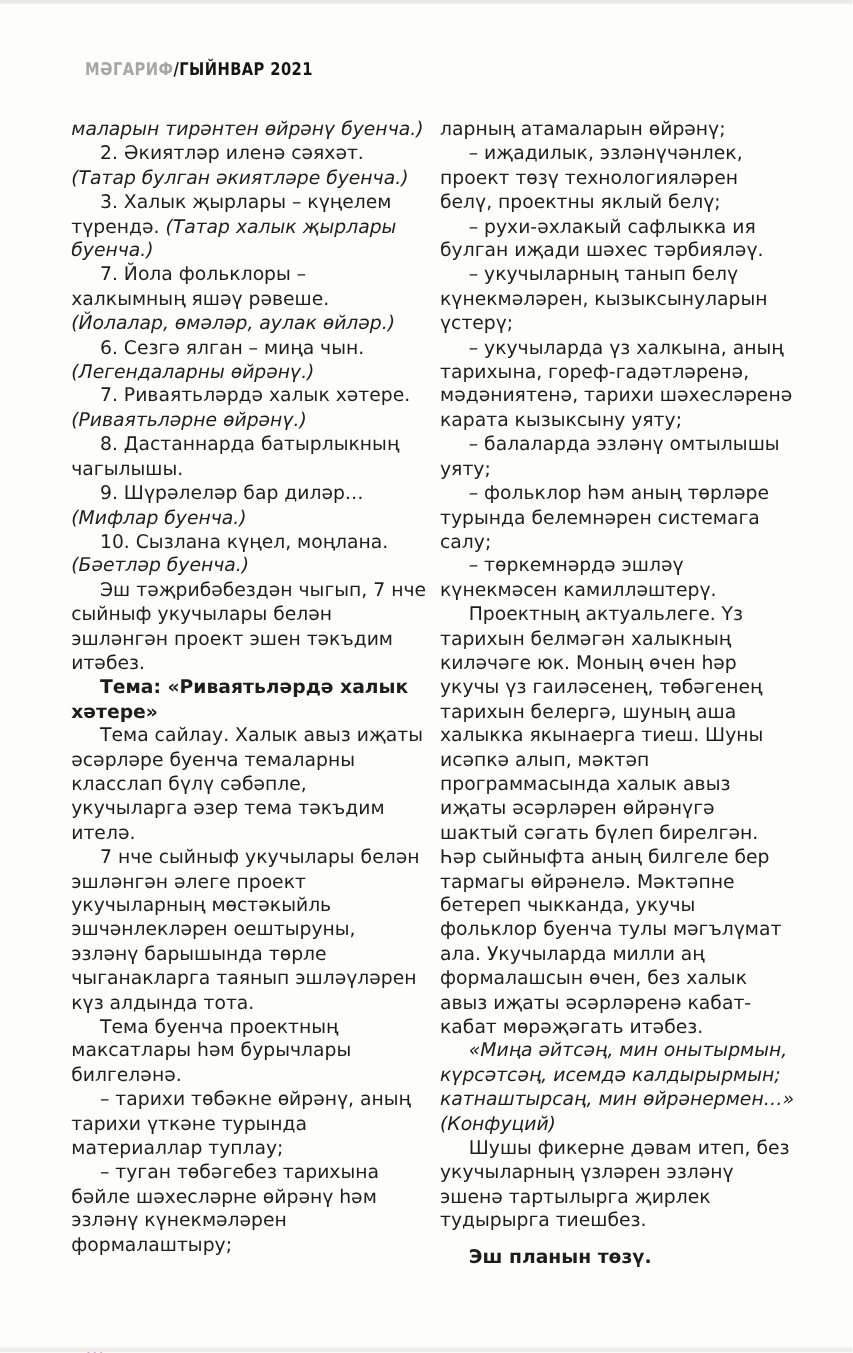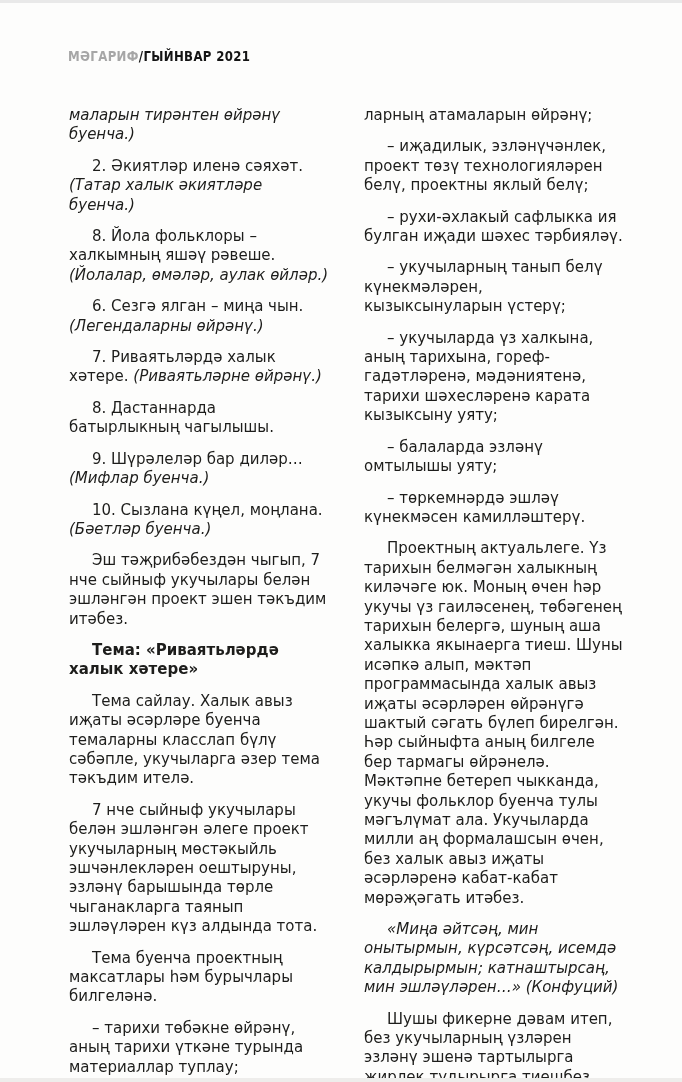--- a/index.html
+++ b/index.html
@@ -29,21 +29,21 @@
   .header .issue { color:#141414; font-weight:700; }
   .columns {
     position:absolute; left:57px; top:94px;
     display:flex; gap:11px; width:580px;
   }
   .col {
     width:284px;
     font-size:15px; line-height:19.4px;
     text-align:left;
   }
-  .col p { margin:12px; text-indent:23px; }
+  .col p { margin:0; text-indent:23px; }
   .col p.noindent { text-indent:0; }
   .col p.gap-before { margin-top:9px; }
   .col span.it { font-style:italic; }
   .col span.bd { font-weight:700; }
   .page-number {
     position:absolute; left:64px; top:1076px;
     font-size:15px; color:#a21caf;
   }
 </style>
 </head>
@@ -51,45 +51,47 @@
 
 <div class="edge-top"></div>
 
 <div class="header">
   <span class="mag">МӘГАРИФ</span><span class="issue">/ГЫЙНВАР 2021</span>
 </div>
 
 <div class="columns">
   <div class="col">
       <p class="noindent"><span class="it">маларын тирәнтен өйрәнү буенча.)</span></p>
-      <p><span>2. Әкиятләр иленә сәяхәт. </span><span class="it">(Татар халык әкиятләре буенча.)</span></p>
-      <p><span>8. Йола фольклоры – халкымның яшәү рәвеше. </span><span class="it">(Йолалар, өмәләр, аулак өйләр.)</span></p>
+      <p><span>2. Әкиятләр иленә сәяхәт. </span><span class="it">(Татар булган әкиятләре буенча.)</span></p>
+      <p><span>3. Халык җырлары – күңелем түрендә. </span><span class="it">(Татар халык җырлары буенча.)</span></p>
+      <p><span>7. Йола фольклоры – халкымның яшәү рәвеше. </span><span class="it">(Йолалар, өмәләр, аулак өйләр.)</span></p>
       <p><span>6. Сезгә ялган – миңа чын. </span><span class="it">(Легендаларны өйрәнү.)</span></p>
       <p><span>7. Риваятьләрдә халык хәтере. </span><span class="it">(Риваятьләрне өйрәнү.)</span></p>
       <p><span>8. Дастаннарда батырлыкның чагылышы.</span></p>
       <p><span>9. Шүрәлеләр бар диләр… </span><span class="it">(Мифлар буенча.)</span></p>
       <p><span>10. Сызлана күңел, моңлана. </span><span class="it">(Бәетләр буенча.)</span></p>
       <p><span>Эш тәҗрибәбездән чыгып, 7 нче сыйныф укучылары белән эшләнгән проект эшен тәкъдим итәбез.</span></p>
       <p><span class="bd">Тема: «Риваятьләрдә халык хәтере»</span></p>
       <p><span>Тема сайлау. Халык авыз иҗаты әсәрләре буенча темаларны класслап бүлү сәбәпле, укучыларга әзер тема тәкъдим ителә.</span></p>
       <p><span>7 нче сыйныф укучылары белән эшләнгән әлеге проект укучыларның мөстәкыйль эшчәнлекләрен оештыруны, эзләнү барышында төрле чыганакларга таянып эшләүләрен күз алдында тота.</span></p>
       <p><span>Тема буенча проектның максатлары һәм бурычлары билгеләнә.</span></p>
       <p><span>– тарихи төбәкне өйрәнү, аның тарихи үткәне турында материаллар туплау;</span></p>
       <p><span>– туган төбәгебез тарихына бәйле шәхесләрне өйрәнү һәм эзләнү күнекмәләрен формалаштыру;</span></p>
     </div>
   <div class="col">
       <p class="noindent"><span>ларның атамаларын өйрәнү;</span></p>
       <p><span>– иҗадилык, эзләнүчәнлек, проект төзү технологияләрен белү, проектны яклый белү;</span></p>
       <p><span>– рухи-әхлакый сафлыкка ия булган иҗади шәхес тәрбияләү.</span></p>
       <p><span>– укучыларның танып белү күнекмәләрен, кызыксынуларын үстерү;</span></p>
       <p><span>– укучыларда үз халкына, аның тарихына, гореф-гадәтләренә, мәдәниятенә, тарихи шәхесләренә карата кызыксыну уяту;</span></p>
       <p><span>– балаларда эзләнү омтылышы уяту;</span></p>
+      <p><span>– фольклор һәм аның төрләре турында белемнәрен системага салу;</span></p>
       <p><span>– төркемнәрдә эшләү күнекмәсен камилләштерү.</span></p>
       <p><span>Проектның актуальлеге. Үз тарихын белмәгән халыкның киләчәге юк. Моның өчен һәр укучы үз гаиләсенең, төбәгенең тарихын белергә, шуның аша халыкка якынаерга тиеш. Шуны исәпкә алып, мәктәп программасында халык авыз иҗаты әсәрләрен өйрәнүгә шактый сәгать бүлеп бирелгән. Һәр сыйныфта аның билгеле бер тармагы өйрәнелә. Мәктәпне бетереп чыкканда, укучы фольклор буенча тулы мәгълүмат ала. Укучыларда милли аң формалашсын өчен, без халык авыз иҗаты әсәрләренә кабат-кабат мөрәҗәгать итәбез.</span></p>
-      <p><span class="it">«Миңа әйтсәң, мин онытырмын, күрсәтсәң, исемдә калдырырмын; катнаштырсаң, мин эшләүләрен…» (Конфуций)</span></p>
+      <p><span class="it">«Миңа әйтсәң, мин онытырмын, күрсәтсәң, исемдә калдырырмын; катнаштырсаң, мин өйрәнермен…» (Конфуций)</span></p>
       <p><span>Шушы фикерне дәвам итеп, без укучыларның үзләрен эзләнү эшенә тартылырга җирлек тудырырга тиешбез.</span></p>
       <p class="gap-before"><span class="bd">Эш планын төзү.</span></p>
     </div>
 </div>
 
 <div class="page-number">70</div>
 
 <div class="edge-bottom"></div>
 
 </body></html>

